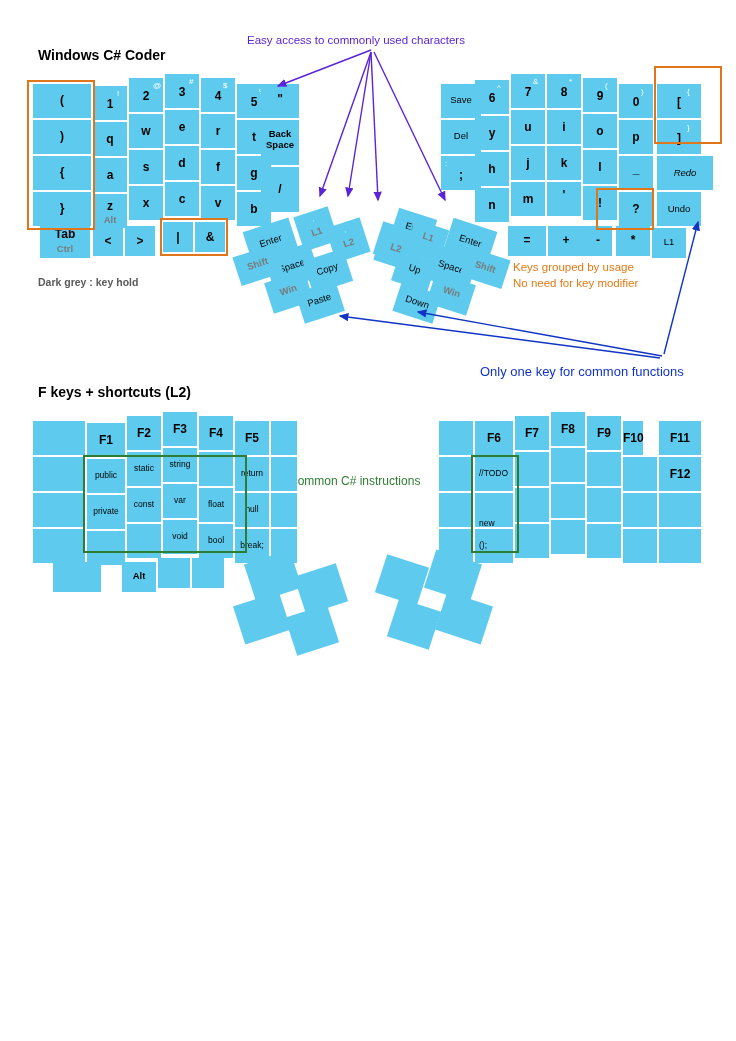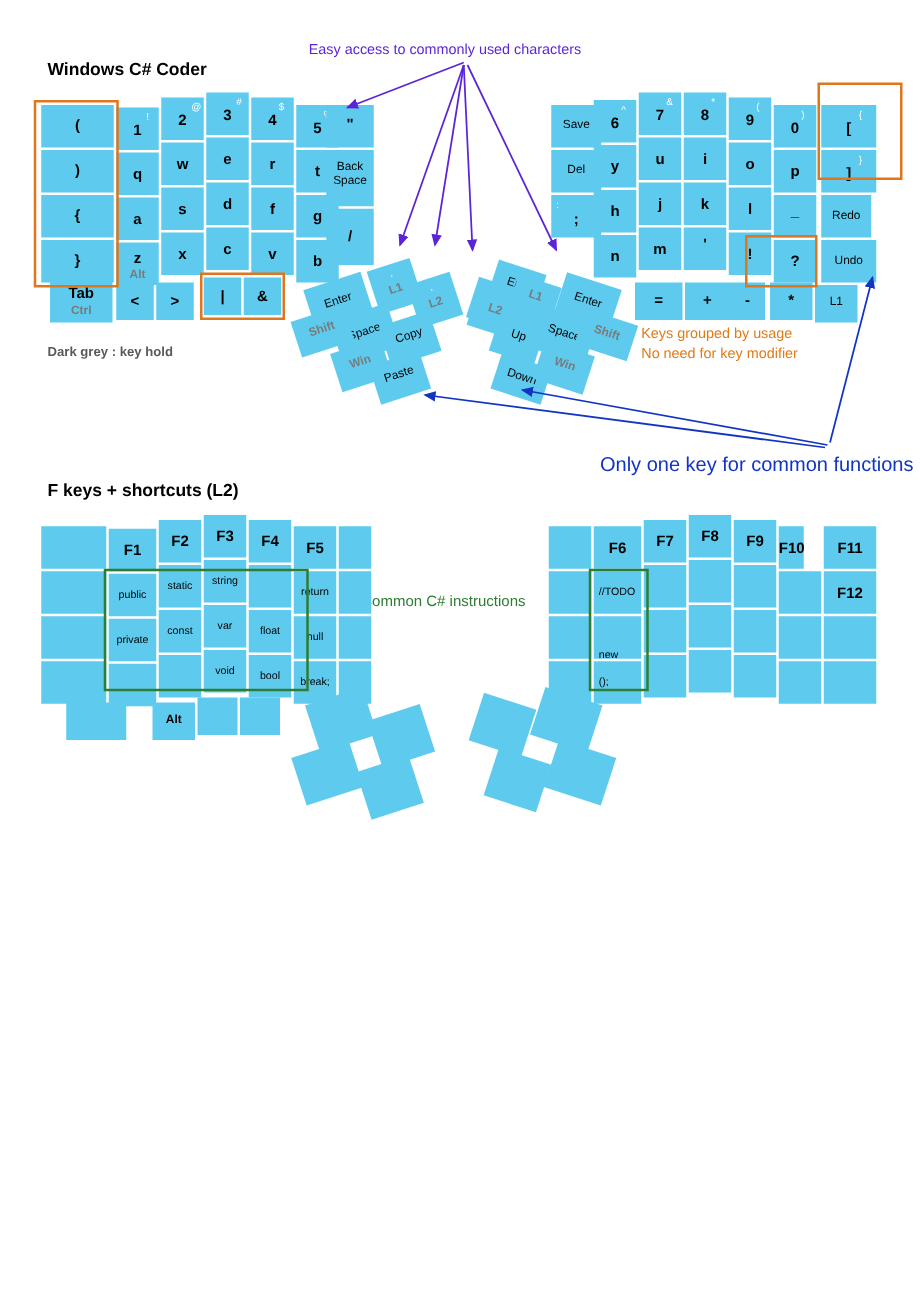--- a/index.html
+++ b/index.html
@@ -1,21 +1,21 @@
 <!DOCTYPE html>
 <html><head>
 <meta charset="utf-8">
 <style>
   html,body{margin:0;padding:0;background:#ffffff;}
   body{width:736px;height:1041px;position:relative;font-family:"Liberation Sans",sans-serif;overflow:hidden;}
   .root{position:absolute;left:0;top:0;width:736px;height:1041px;}
 
   .title{position:absolute;font-weight:bold;font-size:14px;color:#000;}
   .note-purple{position:absolute;color:#5b24d6;font-size:11.5px;}
-  .note-blue{position:absolute;color:#1134c4;font-size:16px;}
+  .note-blue{position:absolute;color:#1134c4;font-size:13px;}
   .note-orange{position:absolute;color:#e07b16;font-size:11.5px;}
   .note-grey{position:absolute;color:#595959;font-size:10.5px;font-weight:bold;}
   .note-green{position:absolute;color:#2e7d32;font-size:12px;}
 
   .key{position:absolute;background:#5ecbee;box-sizing:border-box;}
   .key .lbl{position:absolute;left:0;right:0;text-align:center;font-size:12px;color:#000;}
   .key .lbl.b{font-weight:bold;}
   .key .lbl.sm{font-size:9.5px;}
   .key .lbl.xs{font-size:8.5px;}
   .key .lbl.grey{color:#7a7a7a;font-weight:bold;}
@@ -124,21 +124,21 @@
   <div class="key" style="left:237px;top:156px;width:34px;height:34px;">
       <div class="lbl b" style="top:10px;">g</div>
     </div>
   <div class="key" style="left:237px;top:192px;width:34px;height:34px;">
       <div class="lbl b" style="top:10px;">b</div>
     </div>
 
   <div class="key" style="left:261px;top:84px;width:38px;height:34px;">
       <div class="lbl b" style="top:8px;">"</div>
     </div>
-  <div class="key" style="left:261px;top:120px;width:38px;height:45px;">
+  <div class="key" style="left:261px;top:120px;width:38px;height:45px;font-weight:bold;">
       <div class="lbl sm" style="top:8px;line-height:11px;">Back Space</div>
     </div>
   <div class="key" style="left:261px;top:167px;width:38px;height:45px;">
       <div class="lbl b" style="top:15px;">/</div>
     </div>
 
   <div class="key" style="left:40px;top:224px;width:50px;height:34px;">
     <div class="lbl b" style="top:3px;">Tab</div>
     <div class="lbl grey sm" style="top:19px;">Ctrl</div>
     </div>
@@ -264,21 +264,21 @@
     </div>
 
   <div class="key" style="left:657px;top:84px;width:44px;height:34px;">
     <div class="sup" style="left:30px;top:3px;">{</div>
     <div class="lbl b" style="top:11px;">[</div>
     </div>
   <div class="key" style="left:657px;top:120px;width:44px;height:34px;">
     <div class="sup" style="left:30px;top:3px;">}</div>
     <div class="lbl b" style="top:11px;">]</div>
     </div>
-  <div class="key" style="left:657px;top:156px;width:40px;height:34px;">
+  <div class="key" style="left:657px;top:156px;width:56px;height:34px;font-style:italic;">
       <div class="lbl sm" style="top:11px;">Redo</div>
     </div>
   <div class="key" style="left:657px;top:192px;width:44px;height:34px;">
       <div class="lbl sm" style="top:11px;">Undo</div>
     </div>
 
   <div class="key" style="left:508px;top:226px;width:38px;height:30px;">
       <div class="lbl b" style="top:7px;">=</div>
     </div>
   <div class="key" style="left:548px;top:226px;width:36px;height:30px;">

